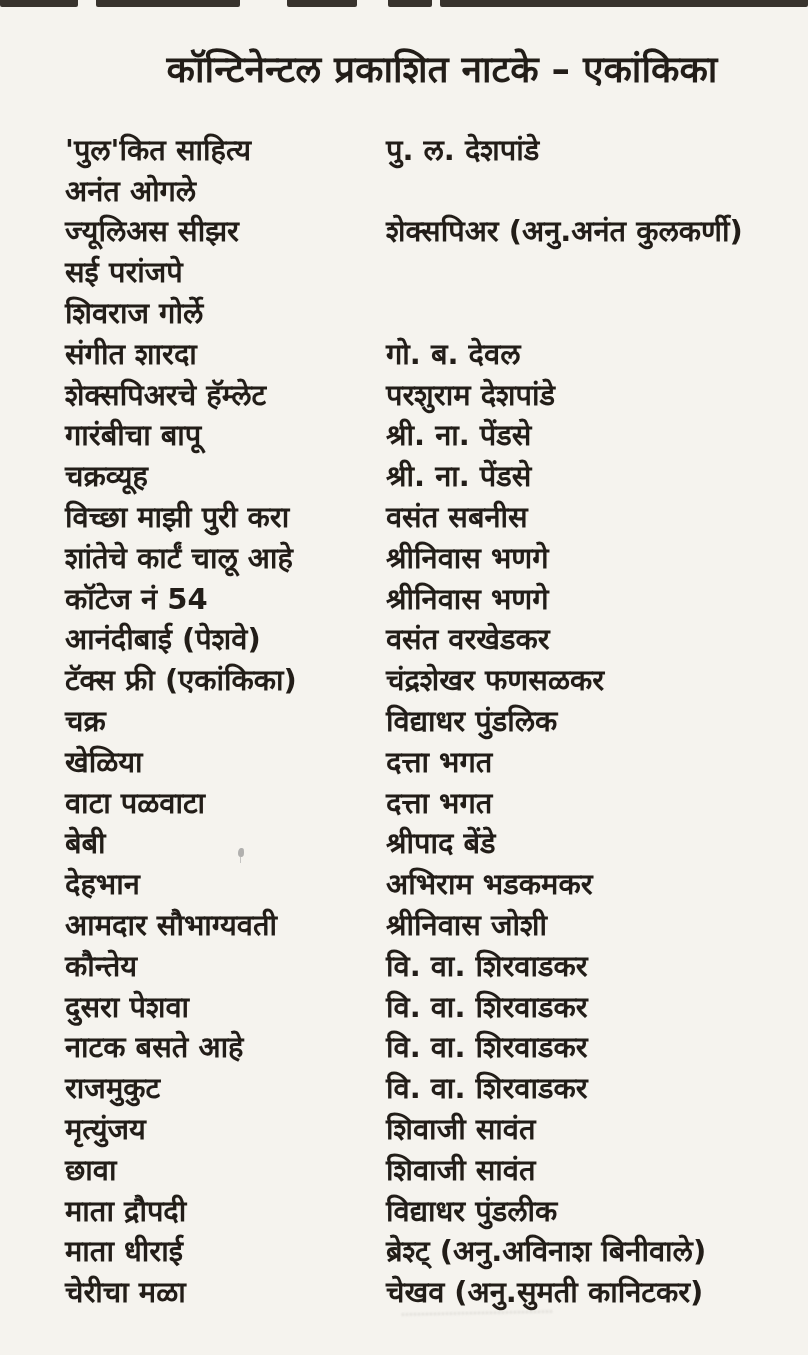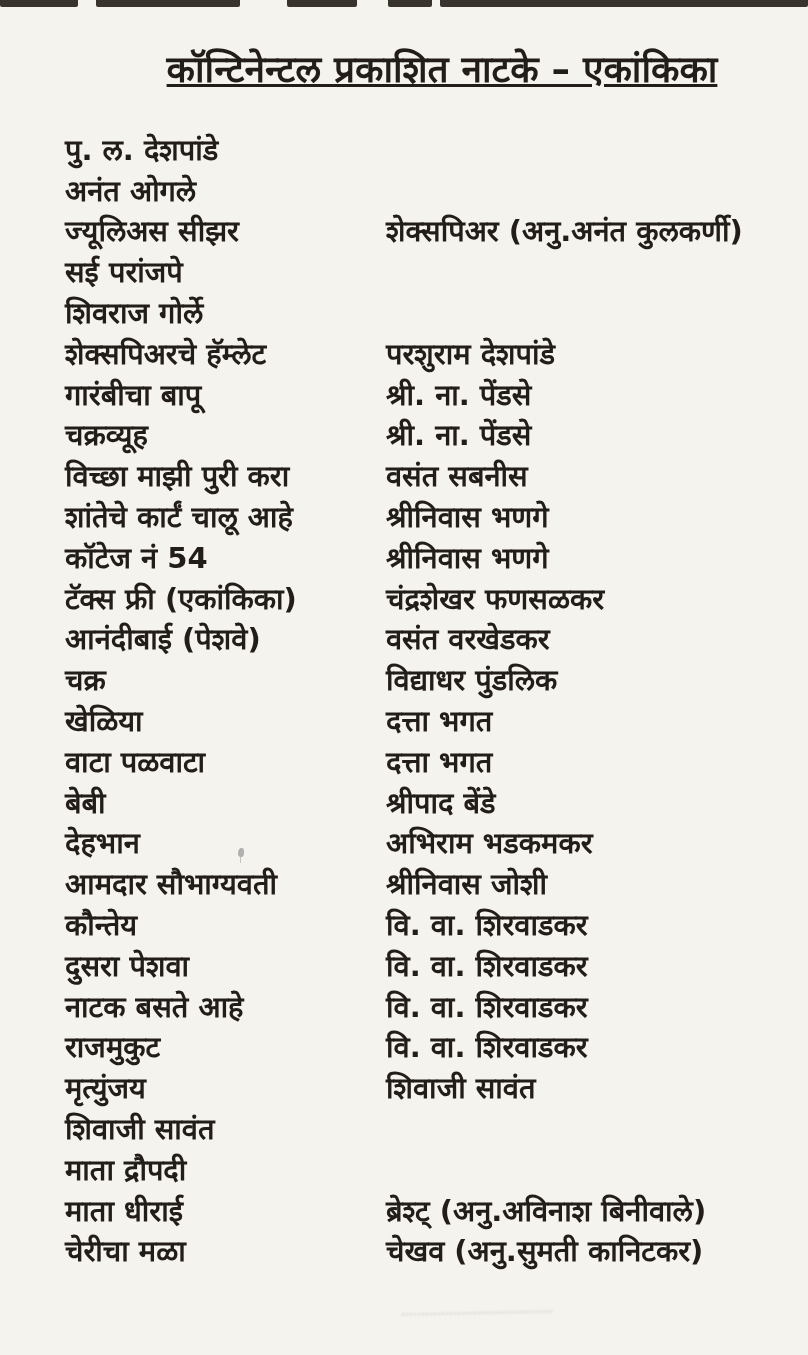--- a/index.html
+++ b/index.html
@@ -18,21 +18,20 @@
   .top-edge i {
     position:absolute; top:0; height:7px;
     background:#38332d; border-radius:0 0 2px 2px; display:block;
   }
   .title {
     position:absolute; top:42px; left:0; width:100%;
     text-align:center; padding-left:76px;
     font-size:37px; font-weight:700;
     letter-spacing:0px;
     white-space:nowrap;
-    text-decoration:underline;
   }
   .list { position:absolute; top:128px; left:65px; right:0; }
   .row {
     display:flex; align-items:center;
     height:40.8px; white-space:nowrap;
     font-size:29px; font-weight:700;
   }
   .cell-title { flex:0 0 auto; min-width:321px; padding-right:14px; }
   .cell-author { flex:0 0 auto; }
   
@@ -63,34 +62,39 @@
     <i style="left:96px; width:144px"></i>
     <i style="left:287px;width:70px"></i>
     <i style="left:388px;width:44px"></i>
     <i style="left:440px;width:368px"></i>
   </div>
 
   <h1 class="title">कॉन्टिनेन्टल प्रकाशित नाटके – एकांकिका</h1>
 
   <div class="list">
       <div class="row">
+    <span class="cell-title">'पुल'कित साहित्य</span>
     <span class="cell-author">पु. ल. देशपांडे</span>
   </div>
       <div class="row">
     <span class="cell-author">अनंत ओगले</span>
   </div>
       <div class="row">
     <span class="cell-title">ज्यूलिअस सीझर</span>
     <span class="cell-author">शेक्सपिअर (अनु.अनंत कुलकर्णी)</span>
   </div>
       <div class="row">
     <span class="cell-author">सई परांजपे</span>
   </div>
       <div class="row">
     <span class="cell-author">शिवराज गोर्ले</span>
+  </div>
+      <div class="row">
+    <span class="cell-title">संगीत शारदा</span>
+    <span class="cell-author">गो. ब. देवल</span>
   </div>
       <div class="row">
     <span class="cell-title">शेक्सपिअरचे हॅम्लेट</span>
     <span class="cell-author">परशुराम देशपांडे</span>
   </div>
       <div class="row">
     <span class="cell-title">गारंबीचा बापू</span>
     <span class="cell-author">श्री. ना. पेंडसे</span>
   </div>
       <div class="row">
@@ -103,26 +107,26 @@
   </div>
       <div class="row">
     <span class="cell-title">शांतेचे कार्टं चालू आहे</span>
     <span class="cell-author">श्रीनिवास भणगे</span>
   </div>
       <div class="row">
     <span class="cell-title">कॉटेज नं 54</span>
     <span class="cell-author">श्रीनिवास भणगे</span>
   </div>
       <div class="row">
+    <span class="cell-title">आनंदीबाई (पेशवे)</span>
+    <span class="cell-author">वसंत वरखेडकर</span>
+  </div>
+      <div class="row">
     <span class="cell-title">टॅक्स फ्री (एकांकिका)</span>
     <span class="cell-author">चंद्रशेखर फणसळकर</span>
-  </div>
-      <div class="row">
-    <span class="cell-title">आनंदीबाई (पेशवे)</span>
-    <span class="cell-author">वसंत वरखेडकर</span>
   </div>
       <div class="row">
     <span class="cell-title">चक्र</span>
     <span class="cell-author">विद्याधर पुंडलिक</span>
   </div>
       <div class="row">
     <span class="cell-title">खेळिया</span>
     <span class="cell-author">दत्ता भगत</span>
   </div>
       <div class="row">
@@ -155,24 +159,26 @@
   </div>
       <div class="row">
     <span class="cell-title">राजमुकुट</span>
     <span class="cell-author">वि. वा. शिरवाडकर</span>
   </div>
       <div class="row">
     <span class="cell-title">मृत्युंजय</span>
     <span class="cell-author">शिवाजी सावंत</span>
   </div>
       <div class="row">
+    <span class="cell-title">छावा</span>
     <span class="cell-author">शिवाजी सावंत</span>
   </div>
       <div class="row">
     <span class="cell-title">माता द्रौपदी</span>
+    <span class="cell-author">विद्याधर पुंडलीक</span>
   </div>
       <div class="row">
     <span class="cell-title">माता धीराई</span>
     <span class="cell-author">ब्रेश्ट् (अनु.अविनाश बिनीवाले)</span>
   </div>
       <div class="row">
     <span class="cell-title">चेरीचा मळा</span>
     <span class="cell-author">चेखव (अनु.सुमती कानिटकर)</span>
   </div>
     </div>

